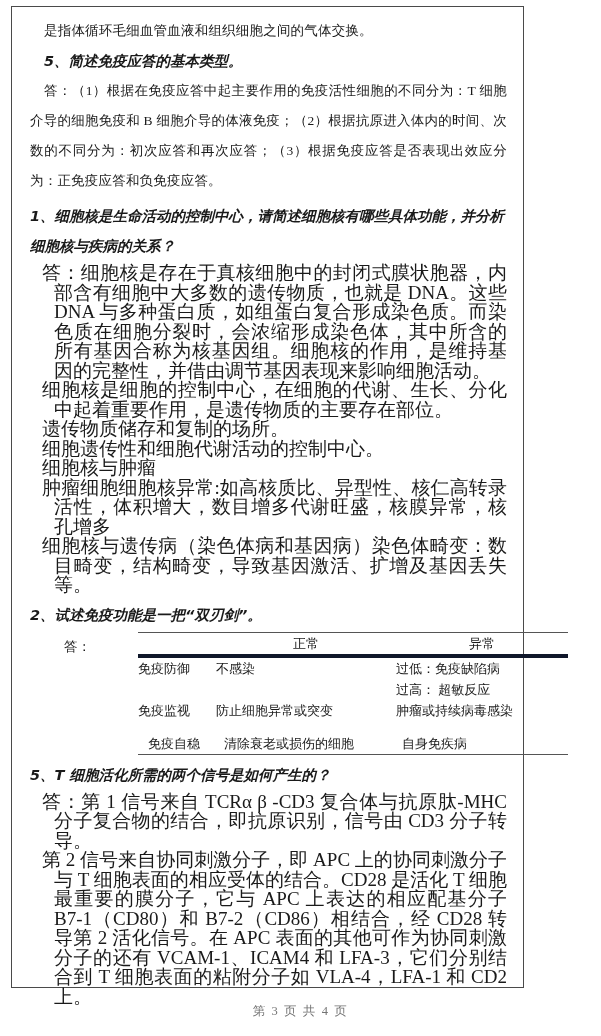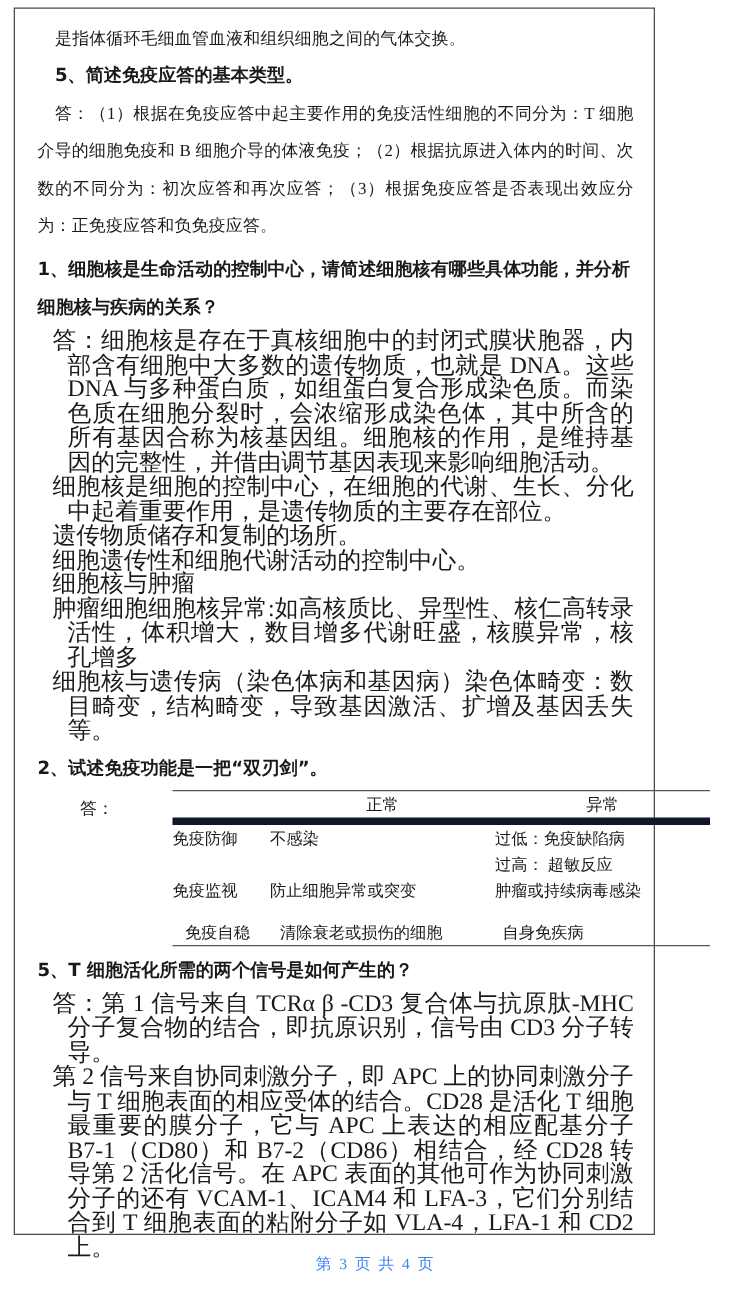--- a/index.html
+++ b/index.html
@@ -46,20 +46,21 @@
   }
 
   .q-heading {
     font-family: "DejaVu Sans", "Liberation Sans", sans-serif;
     font-weight: bold;
     font-size: 14.5px;
     line-height: 30px;
     letter-spacing: 0px;
     text-indent: 14px;
     margin: 0;
+    font-style: italic;
   }
   .q-heading.no-indent { text-indent: 0; }
 
   .sec-heading {
     font-family: "DejaVu Sans", "Liberation Sans", sans-serif;
     font-weight: bold;
     font-size: 15px;
     line-height: 36px;
     text-indent: 18px;
     margin: 0;
@@ -119,21 +120,21 @@
     font-size: 13px;
     padding: 1px 0 1px 0;
     vertical-align: top;
     line-height: 19px;
   }
   table.sword thead th {
     text-align: center;
     padding-bottom: 1px;
   }
   table.sword thead tr { border-top: 1px solid #555; }
-  table.sword thead { border-bottom: 6px solid #0f172a; }
+  table.sword thead { border-bottom: 4px solid #0f172a; }
   .col-a { width: 78px; }
   .col-b { width: 180px; }
   .col-c { width: 172px; }
 
   .row-gap td { height: 10px; padding: 0; }
 
   .last-row td {
     padding-top: 4px;
     padding-bottom: 3px;
   }
@@ -150,21 +151,21 @@
 
   
   #footer {
     position: absolute;
     left: 0;
     top: 1003px;
     width: 601px;
     text-align: center;
     font-size: 12.5px;
     letter-spacing: 1.6px;
-    color: #3b82f6;
+    color: #737373;
   }
 
   .spacer-sm { height: 5px; }
   .spacer-xs { height: 2px; }
 </style>
 </head>
 <body>
 
 <div id="page-frame">
   <div id="content">

